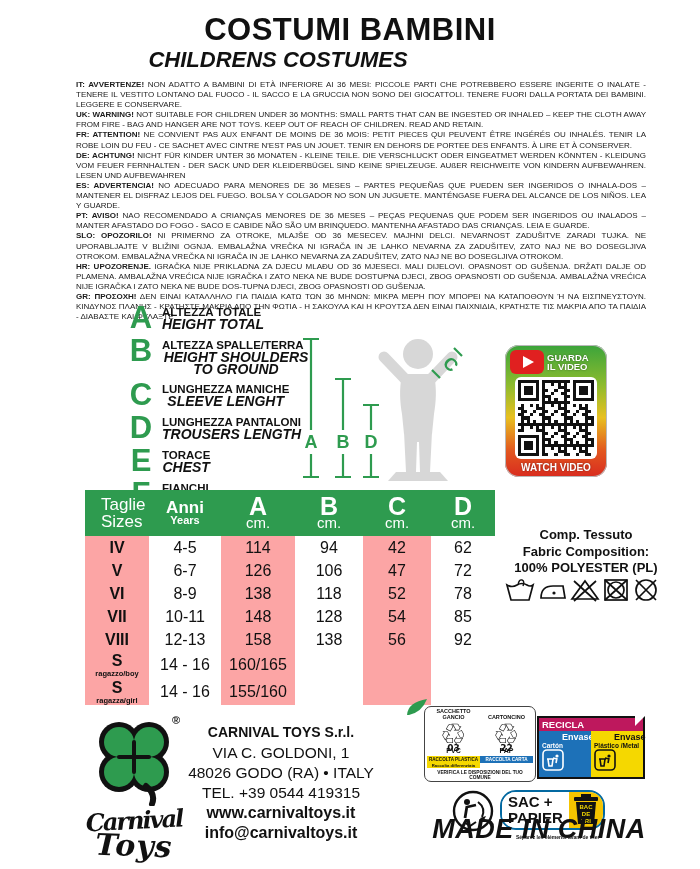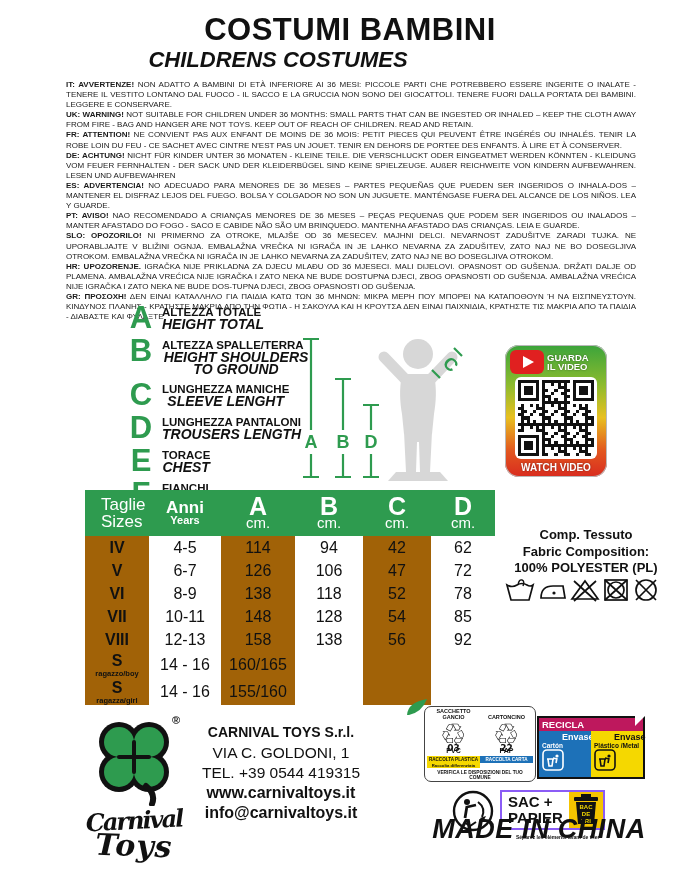--- a/index.html
+++ b/index.html
@@ -5,21 +5,21 @@
   html,body{margin:0;padding:0;background:#fff;}
   body{font-family:"Liberation Sans",sans-serif;color:#111;}
   #label{position:relative;width:700px;height:869px;background:#fff;overflow:hidden;}
   .abs{position:absolute;}
 
   
   .title{top:12px;left:0;width:700px;text-align:center;font-size:31px;font-weight:800;letter-spacing:.5px;}
   .subtitle{top:47px;left:0;width:556px;text-align:center;font-size:22px;font-style:italic;font-weight:600;}
 
   
-  .warnings{top:80px;left:66px;width:570px;}
+  .warnings{top:80px;left:76px;width:570px;}
   .warn{margin:0;font-size:8px;line-height:10.1px;text-align:justify;color:#1a1a1a;}
   .warn b{font-weight:800;}
 
   
   .legend{top:305px;left:120px;width:190px;}
   .leg-item{display:flex;align-items:flex-start;margin-bottom:7px;}
   .leg-letter{width:42px;font-size:31px;line-height:26px;font-weight:800;color:#2E9B4F;text-align:center;flex:none;}
   .leg-text{padding-top:1px;}
   .leg-it{font-size:11.5px;font-weight:800;line-height:12px;}
   .leg-en{font-size:14px;font-style:italic;font-weight:600;line-height:12px;text-align:center;}
@@ -35,21 +35,21 @@
   .qr-title{color:#fff;font-weight:800;font-size:9.5px;line-height:9.5px;text-shadow:0 0 2px rgba(0,0,0,.45);}
   .qr-box{width:82px;height:82px;margin:1px auto 0;background:#fff;border-radius:6px;display:flex;align-items:center;justify-content:center;}
   .qr-foot{margin-top:3px;text-align:center;color:#fff;font-weight:800;font-size:10px;text-shadow:0 0 2px rgba(0,0,0,.45);}
 
   
   .sizetable{top:490px;left:85px;width:410px;}
   .t-head{display:grid;grid-template-columns:64px 72px 74px 68px 68px 64px;background:#2E9B4F;color:#fff;height:46px;align-items:center;}
   .t-row{display:grid;grid-template-columns:64px 72px 74px 68px 68px 64px;height:23px;align-items:center;}
   .t-row.tall{height:27px;}
   .cell{height:100%;display:flex;flex-direction:column;align-items:center;justify-content:center;font-size:16px;}
-  .cell.g{background:#a16207;text-align:right;}
+  .cell.g{background:#fca5a5;text-align:right;}
   .h1a{font-size:17px;line-height:17px;padding-left:16px;align-items:flex-start;}
   .h-anni{font-weight:800;font-size:17px;line-height:15px;}
   .h-years{font-weight:700;font-size:11px;line-height:11px;}
   .h-let{font-weight:800;font-size:25px;line-height:20px;}
   .h-cm{font-size:15px;line-height:14px;font-weight:400;}
   .sz{font-weight:800;}
   .sz-sub{font-size:7.5px;font-weight:800;line-height:7px;}
 
   
   .comp{top:527px;left:500px;width:172px;text-align:center;font-weight:800;}
@@ -88,21 +88,21 @@
   .recicla-notch{position:absolute;right:-2px;top:-2px;width:0;height:0;border-left:10px solid transparent;border-top:10px solid #fff;transform:scaleX(-1);}
   .recicla-body{display:flex;}
   .re-panel{width:50%;height:46px;padding:2px 3px;box-sizing:border-box;}
   .re-blue{background:#1D71B8;color:#fff;}
   .re-yellow{background:#F5D800;color:#111;}
   .re-l1{font-size:9px;font-weight:800;line-height:9px;padding-left:20px;}
   .re-l2{font-size:6.5px;font-weight:700;line-height:7px;}
 
   
   .sorting{top:790px;left:452px;display:flex;align-items:flex-start;gap:6px;}
-  .sacbox{border:2px solid #8b5cf6;border-radius:0;display:flex;align-items:center;overflow:hidden;}
+  .sacbox{border:2px solid #0369a1;border-radius:16px;display:flex;align-items:center;overflow:hidden;}
   .sactext{background:#fff;padding:2px 6px;font-size:15px;font-weight:900;line-height:16px;}
   .binwrap{background:#F5C400;display:flex;align-items:center;padding:1px 3px;}
   .sort-note{position:absolute;top:44px;left:64px;font-size:5px;font-weight:700;white-space:nowrap;}
   .madein{top:814px;left:424px;width:230px;text-align:center;font-size:27px;font-weight:900;font-style:italic;letter-spacing:.5px;}
 </style>
 </head>
 <body>
 
 <div id="label">
 
@@ -594,20 +594,21 @@
       <path d="M60,72 Q70,80 66,90" stroke="#111" stroke-width="6" fill="none" stroke-linecap="round"></path>
     </svg>
     <span class="logo-reg">®</span>
     <div class="logo-word1">Carnival</div>
     <div class="logo-word2">Toys</div>
   </div>
 
   <div class="abs company">
     <div class="co-name">CARNIVAL TOYS S.r.l.</div>
     <div class="co-line">VIA C. GOLDONI, 1</div>
+    <div class="co-line">48026 GODO (RA) • ITALY</div>
     <div class="co-line">TEL. +39 0544 419315</div>
     <div class="co-bold">www.carnivaltoys.it</div>
     <div class="co-bold">info@carnivaltoys.it</div>
   </div>
 
   <svg class="abs leaf" width="22" height="18" viewBox="0 0 22 18">
     <path d="M1,17 Q2,4 21,1 Q16,14 3,17 Z" fill="#2E9B4F"></path>
   </svg>
   <div class="abs rcodes">
     <div class="rc-cols">

